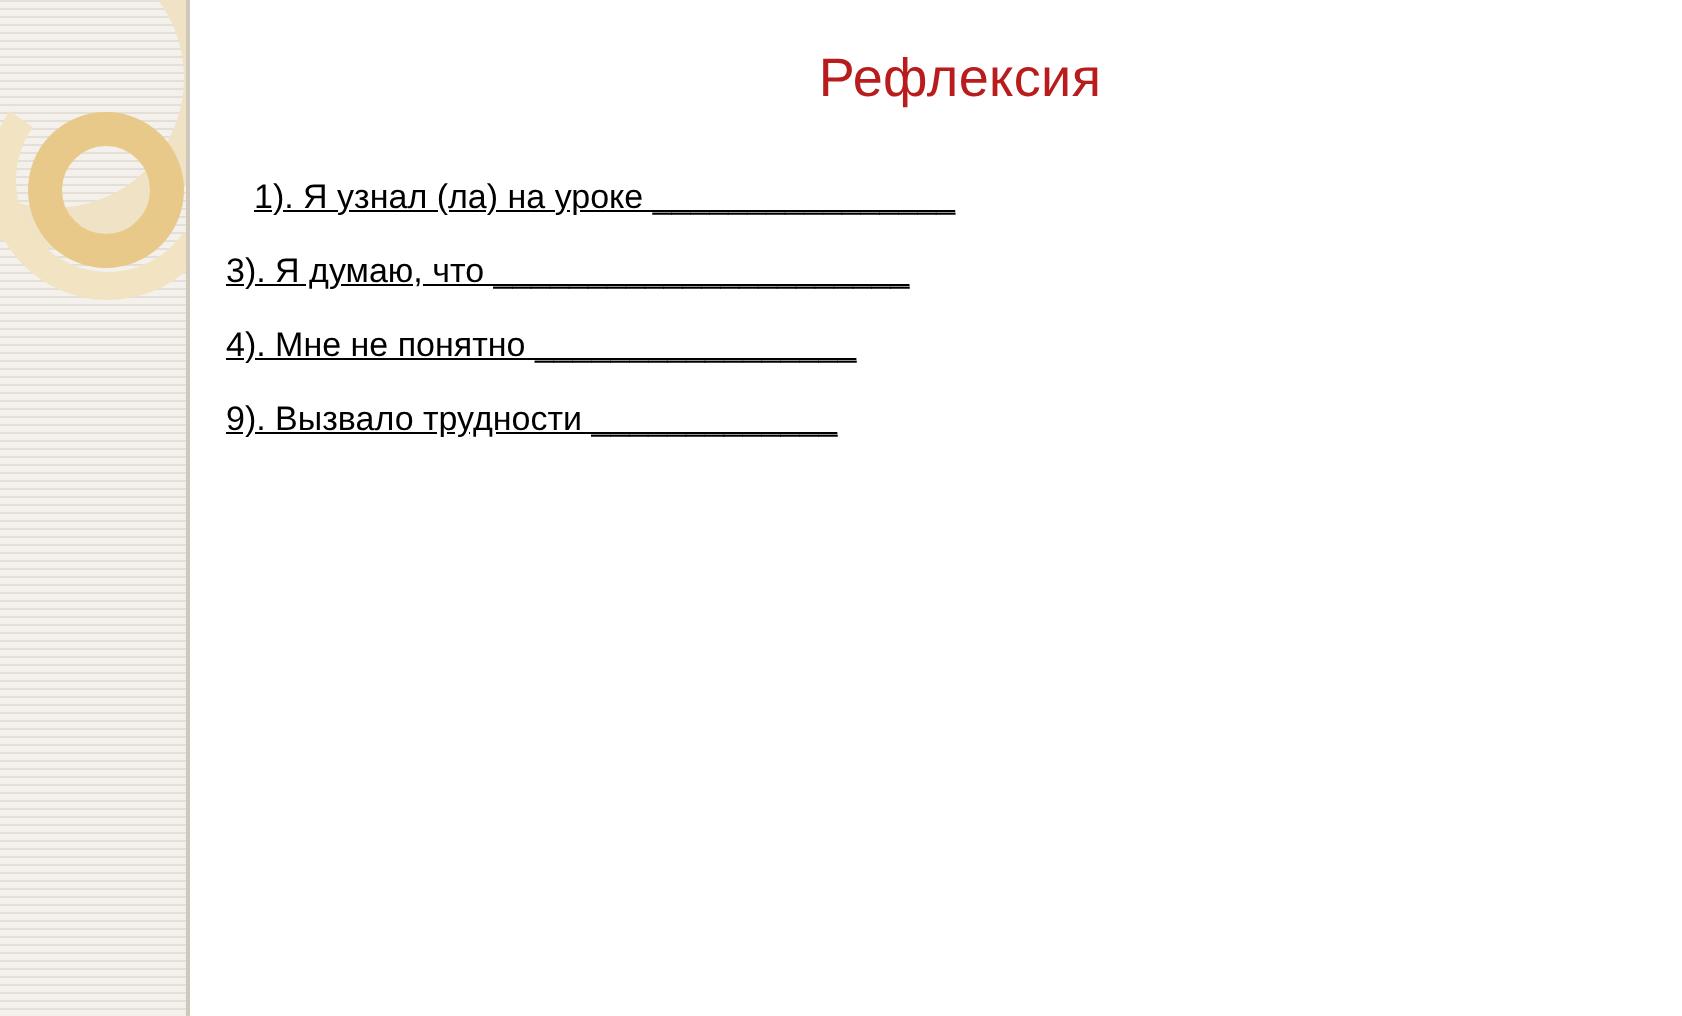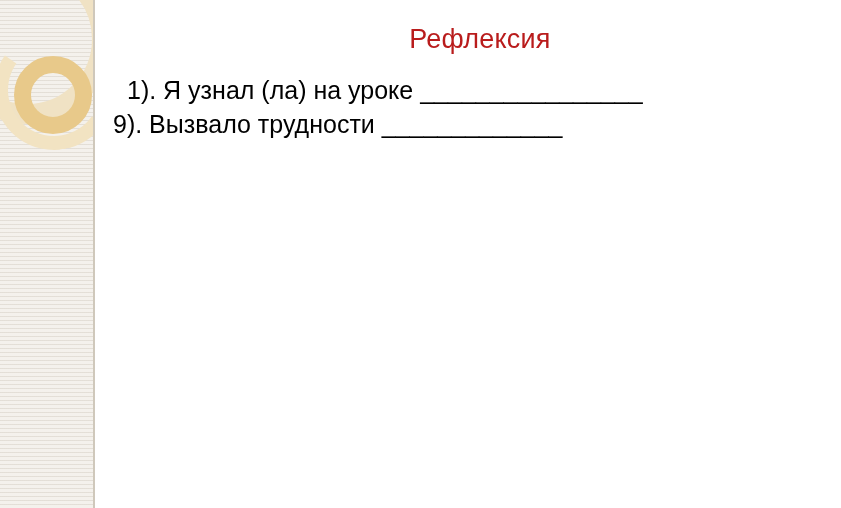--- a/index.html
+++ b/index.html
@@ -105,25 +105,26 @@
     color: #b91c1c;
     letter-spacing: 0.2px;
   }
   .lines {
     position: absolute;
     left: 18px;
     top: 72px;
     width: 720px;
   }
   .line {
-    font-size: 25px;
+    font-size: 17px;
     color: #000000;
     line-height: 1.24;
     white-space: pre-wrap;
-    margin: 3px 0 2px 0;
+    margin: 16px 0 2px 0;
+    text-decoration: underline;
   }
   .line.first {
     padding-left: 14px;
   }
 </style>
 </head>
 <body>
 
 <div class="slide">
 
@@ -134,17 +135,19 @@
     <div class="ring-inner"></div>
     <div class="band-edge"></div>
   </div>
 
   <div class="content">
 
     <div class="title">Рефлексия</div>
 
     <div class="lines">
       <p class="line first">1). Я узнал (ла) на уроке ________________</p>
+      <p class="line">3). Я думаю, что ______________________</p>
+      <p class="line">4). Мне не понятно _________________</p>
       <p class="line">9). Вызвало трудности _____________</p>
     </div>
 
   </div>
 </div>
 
 </body></html>

